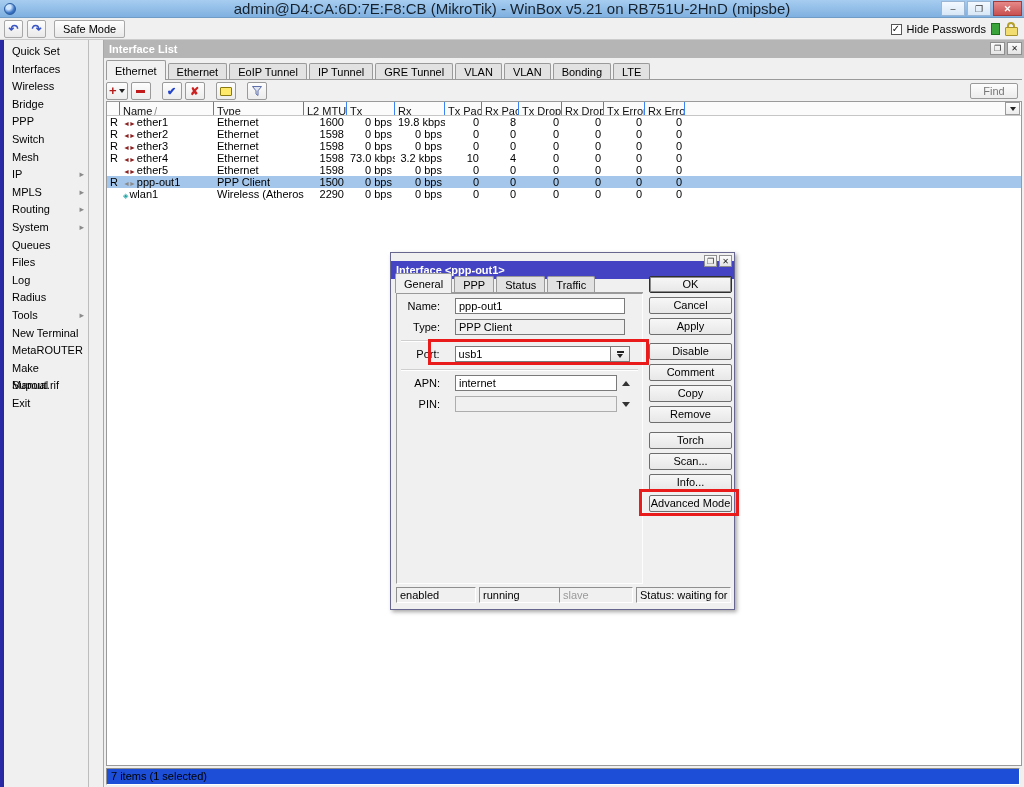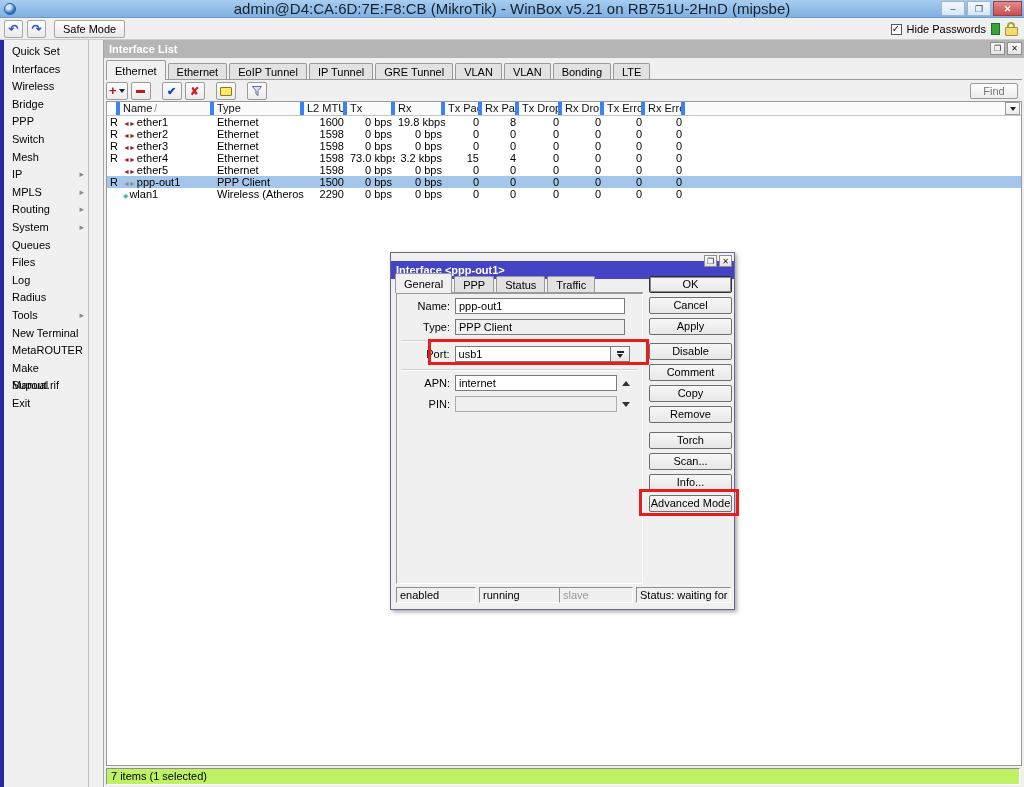--- a/index.html
+++ b/index.html
@@ -76,49 +76,49 @@
   .ic-minus { width:9px; height:3px; background:#c21a1a; }
   .ic-check { color:#2244cc; font-size:11px; font-weight:bold; }
   .ic-xmark { color:#cc2222; font-size:11px; font-weight:bold; }
   .ic-comment { width:12px; height:9px; background:#ffe96a; border:1px solid #8a7a10; border-radius:1px; }
   #find-btn { position:absolute; right:4px; top:2px; width:48px; height:16px; border:1px solid #9a9a9a;
     background:linear-gradient(#fdfdfd,#ececec); border-radius:2px; text-align:center; line-height:14px; color:#777; }
 
   #list-area { position:absolute; left:2px; top:61px; right:2px; height:665px;
     background:#fff; border:1px solid #9a9a9a; }
   #list-header { display:flex; height:14px; background:#fbfbfb; border-bottom:1px solid #c6c6c6; }
-  .hcell { border-right:4px solid #3b82f6; padding:0 3px; line-height:13px; white-space:nowrap; overflow:hidden; color:#111; }
+  .hcell { border-right:1px solid #3b82f6; padding:0 3px; line-height:19px; white-space:nowrap; overflow:hidden; color:#111; }
   .hcell .sort { color:#888; margin-left:2px; font-size:10px; }
   #header-menu-btn { position:absolute; right:1px; top:0; width:15px; height:13px;
     border:1px solid #9a9a9a; background:linear-gradient(#fdfdfd,#ececec);
     display:flex; align-items:center; justify-content:center; }
   .tri-down { width:0; height:0; border-left:3px solid transparent; border-right:3px solid transparent; border-top:4px solid #222; }
   .row { display:flex; height:12px; line-height:12px; }
   .row.selected { background:#a3c6ea; }
   .cell { padding:0 3px; white-space:nowrap; overflow:hidden; }
   .cell.num { text-align:right; }
   .ifc-icon { font-size:7px; letter-spacing:-1px; margin-right:2px; vertical-align:0.5px; }
   .ic-ethernet { color:#8b2020; } .ic-ppp { color:#8a8a8a; } .ic-wireless { color:#1fa3a3; }
 
   #items-bar { position:absolute; left:2px; right:4px; top:728px; height:17px;
-    border:1px solid; border-color:#8f8f8f #fff #fff #8f8f8f; background:#bef264;
+    border:1px solid; border-color:#8f8f8f #fff #fff #8f8f8f; background:#1d4ed8;
     line-height:15px; padding-left:4px; }
 
   
   #dialog { position:absolute; left:390px; top:252px; width:345px; height:358px;
     background:#f0f0f0; border:1px solid #66668f; box-shadow:2px 2px 4px rgba(0,0,0,0.35); }
   #dlg-titlebar { position:absolute; left:0; top:8px; right:0; height:18px; background:#4343c3;
     color:#fff; font-weight:bold; line-height:18px; padding-left:5px; }
   #dlg-ctrls { position:absolute; right:2px; top:2px; display:flex; gap:2px; }
   #dlg-tabstrip { position:absolute; left:4px; top:20px; width:248px; height:20px;
     border-bottom:1px solid #9a9a9a; display:flex; align-items:flex-end; }
   #dlg-content { position:absolute; left:5px; top:40px; width:247px; height:291px;
     border:1px solid; border-color:#9a9a9a #fdfdfd #fdfdfd #9a9a9a; background:#f0f0f0; }
   .frow { position:absolute; height:16px; display:flex; align-items:center; }
-  .flabel { width:58px; text-align:right; padding-right:5px; }
+  .flabel { width:58px; text-align:right; padding-right:15px; }
   .ffield { height:16px; border:1px solid #7a7a7a; background:#fff; line-height:14px; padding:0 3px; }
   .ffield.readonly { background:#f0f0f0; }
   .ffield.disabled { background:#f0f0f0; border-color:#adadad; color:#888; }
   .sep { position:absolute; left:4px; right:4px; height:2px; border-top:1px solid #cfcfcf; border-bottom:1px solid #fff; }
   .dd-btn { width:19px; height:16px; border:1px solid #7a7a7a; border-left:none;
     background:linear-gradient(#fafafa,#e6e6e6); display:flex; flex-direction:column;
     align-items:center; justify-content:center; }
   .dd-bar { width:7px; height:2px; background:#222; margin-bottom:1px; }
   .spin { margin-left:5px; display:flex; align-items:center; }
   .tri-up { width:0; height:0; border-left:4px solid transparent; border-right:4px solid transparent; border-bottom:5px solid #333; }
@@ -303,21 +303,21 @@
           <div class="cell num" style="width: 41px;">0</div>
           <div class="cell num" style="width: 40px;">0</div>
         </div>
         <div class="row">
           <div class="cell" style="width: 13px;">R</div>
           <div class="cell" style="width: 94px;"><span class="ifc-icon ic-ethernet">◄►</span>ether4</div>
           <div class="cell" style="width: 90px;">Ethernet</div>
           <div class="cell num" style="width: 43px;">1598</div>
           <div class="cell num" style="width: 48px;">73.0 kbps</div>
           <div class="cell num" style="width: 50px;">3.2 kbps</div>
-          <div class="cell num" style="width: 37px;">15</div>
+          <div class="cell num" style="width: 37px;">10</div>
           <div class="cell num" style="width: 37px;">4</div>
           <div class="cell num" style="width: 43px;">0</div>
           <div class="cell num" style="width: 42px;">0</div>
           <div class="cell num" style="width: 41px;">0</div>
           <div class="cell num" style="width: 40px;">0</div>
         </div>
         <div class="row">
           <div class="cell" style="width: 13px;"></div>
           <div class="cell" style="width: 94px;"><span class="ifc-icon ic-ethernet">◄►</span>ether5</div>
           <div class="cell" style="width: 90px;">Ethernet</div>

